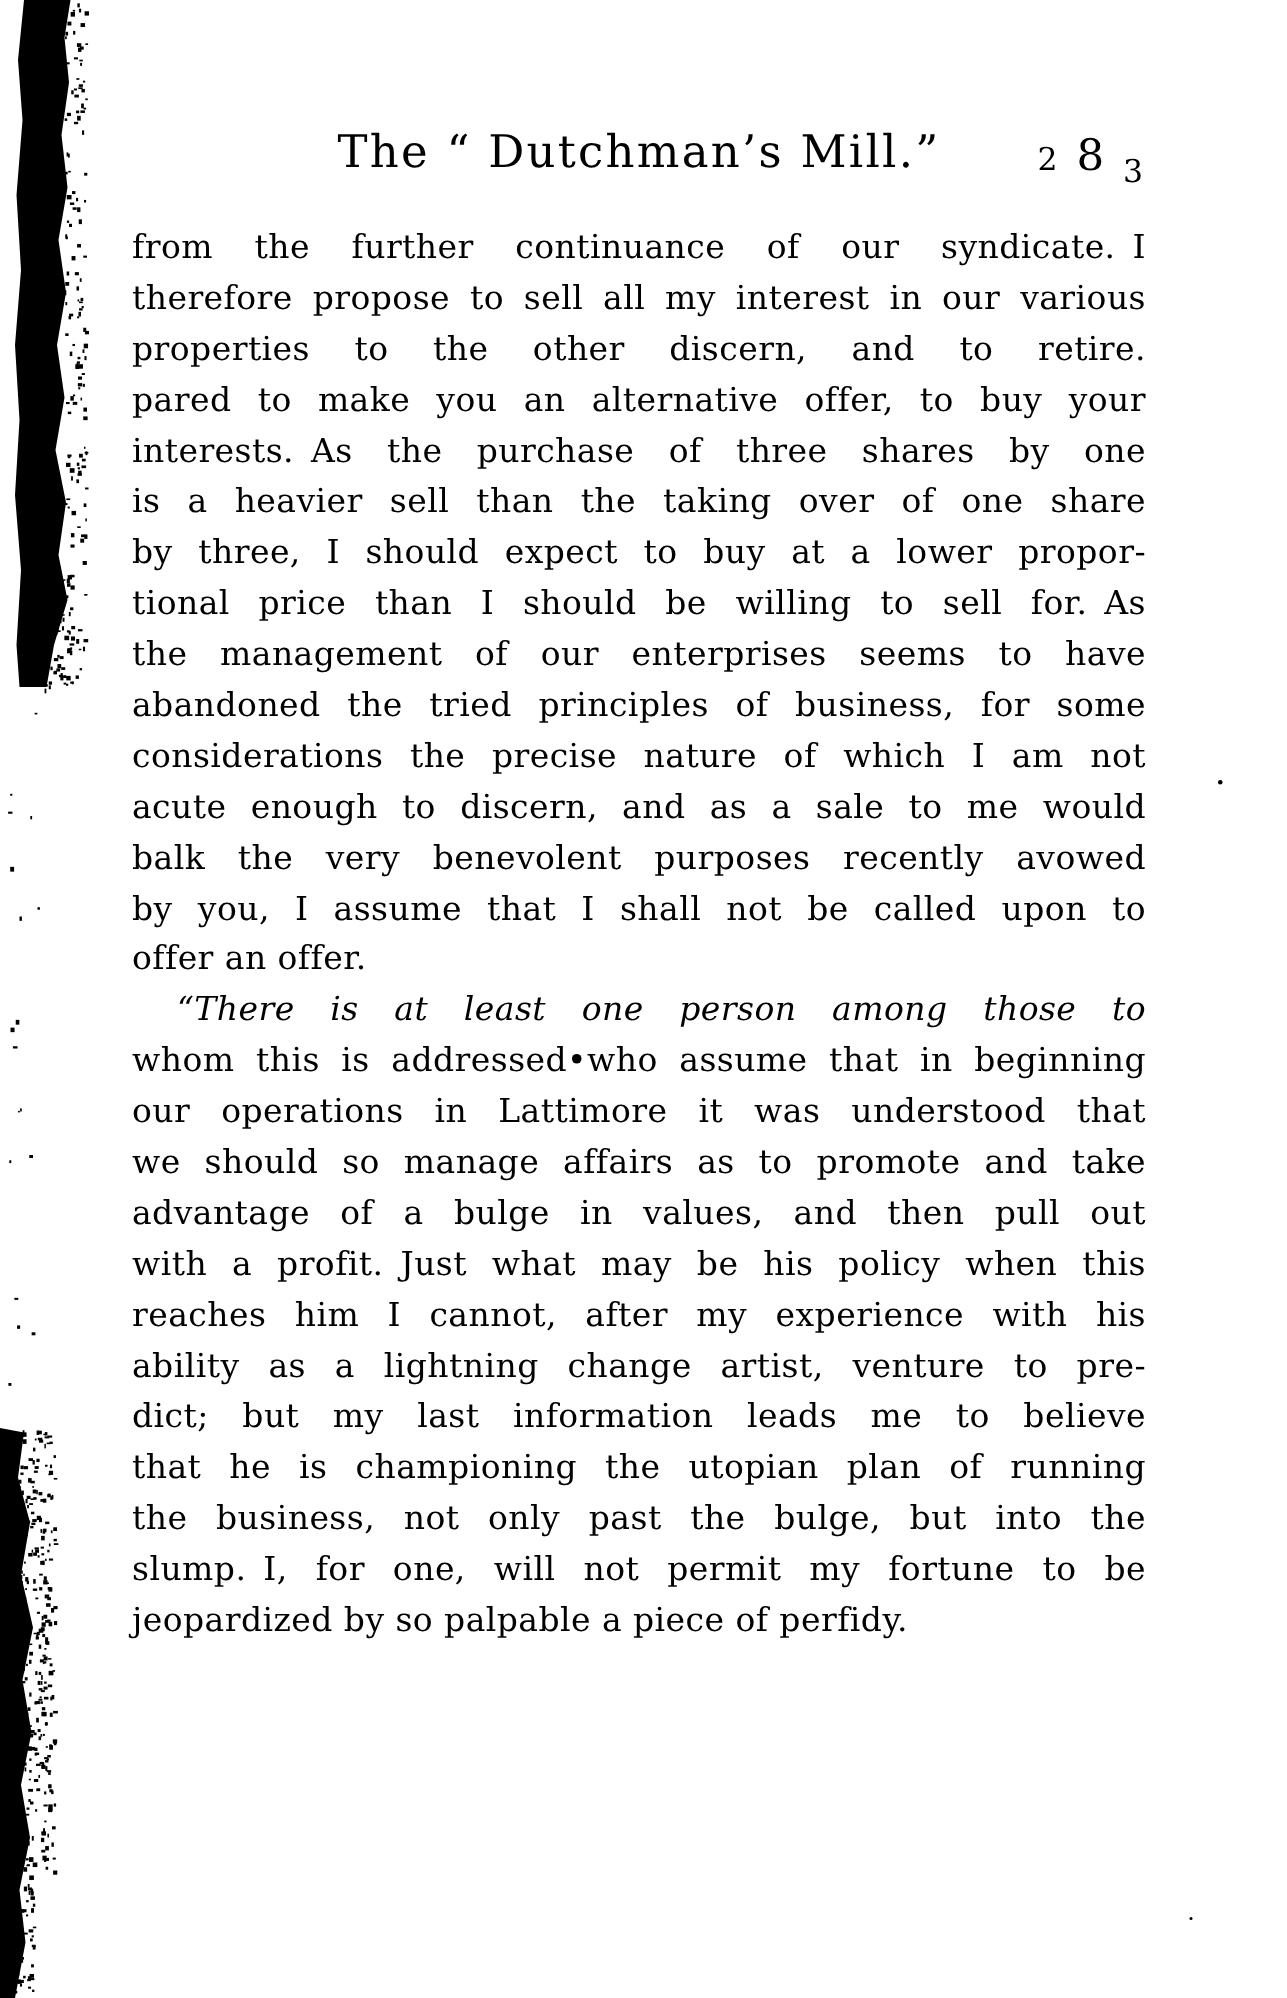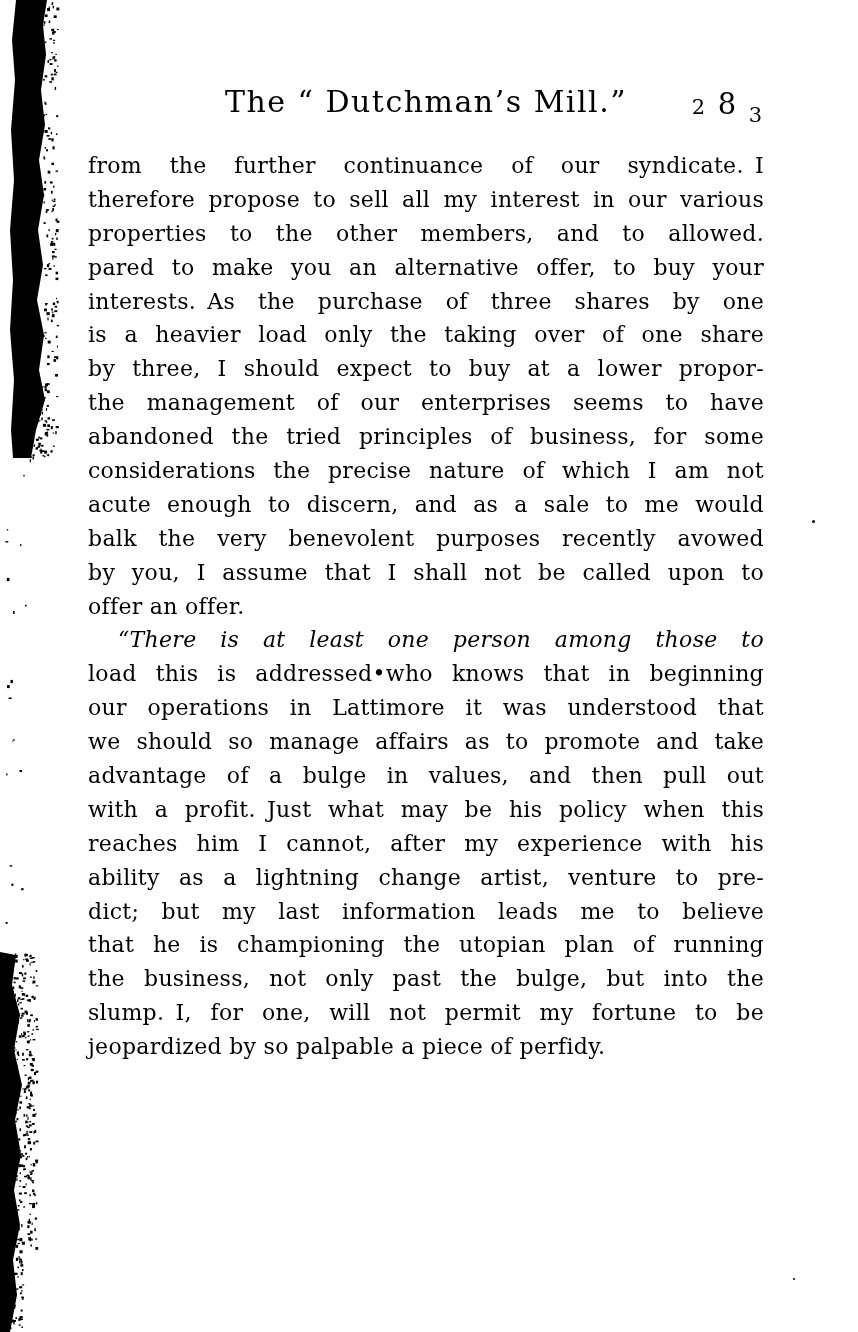--- a/index.html
+++ b/index.html
@@ -653,36 +653,37 @@
       <span class="d2">2</span>
       <span class="d8">8</span>
       <span class="d3">3</span>
     </span>
   </div>
 
   <div class="text-column">
       <div class="para">
         <div class="line">from the further continuance of our syndicate. I</div>
         <div class="line">therefore propose to sell all my interest in our various</div>
-        <div class="line">properties to the other members, and to allowed.</div>
+        <div class="line">properties to the other discern, and to retire.</div>
         <div class="line">pared to make you an alternative offer, to buy your</div>
         <div class="line">interests. As the purchase of three shares by one</div>
-        <div class="line">is a heavier load only the taking over of one share</div>
+        <div class="line">is a heavier sell than the taking over of one share</div>
         <div class="line">by three, I should expect to buy at a lower propor-</div>
+        <div class="line">tional price than I should be willing to sell for. As</div>
         <div class="line">the management of our enterprises seems to have</div>
         <div class="line">abandoned the tried principles of business, for some</div>
         <div class="line">considerations the precise nature of which I am not</div>
         <div class="line">acute enough to discern, and as a sale to me would</div>
         <div class="line">balk the very benevolent purposes recently avowed</div>
         <div class="line">by you, I assume that I shall not be called upon to</div>
         <div class="line last">offer an offer.</div>
       </div>
       <div class="para">
         <div class="line indent">“There is at least one person among those to</div>
-        <div class="line">load this is addressed•who knows that in beginning</div>
+        <div class="line">whom this is addressed•who assume that in beginning</div>
         <div class="line">our operations in Lattimore it was understood that</div>
         <div class="line">we should so manage affairs as to promote and take</div>
         <div class="line">advantage of a bulge in values, and then pull out</div>
         <div class="line">with a profit. Just what may be his policy when this</div>
         <div class="line">reaches him I cannot, after my experience with his</div>
         <div class="line">ability as a lightning change artist, venture to pre-</div>
         <div class="line">dict; but my last information leads me to believe</div>
         <div class="line">that he is championing the utopian plan of running</div>
         <div class="line">the business, not only past the bulge, but into the</div>
         <div class="line">slump. I, for one, will not permit my fortune to be</div>

